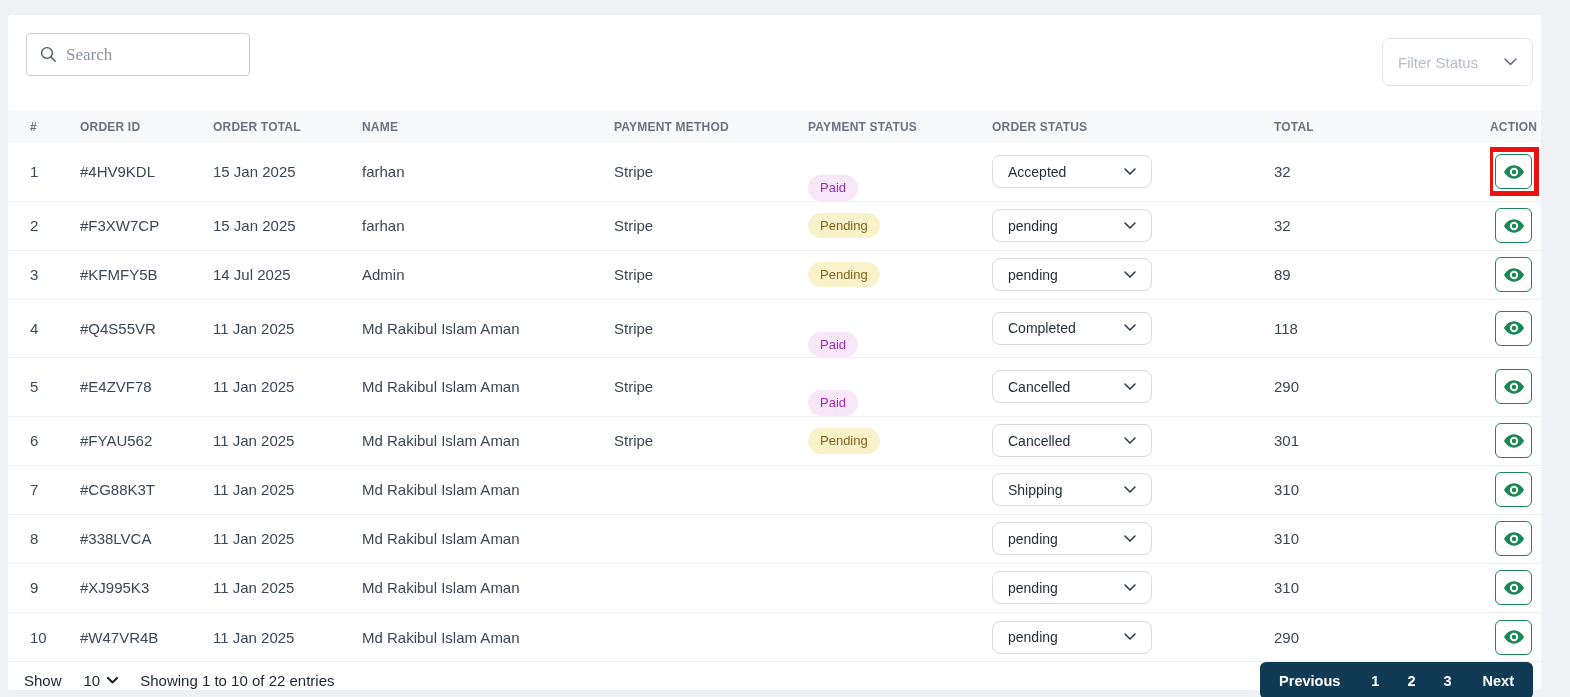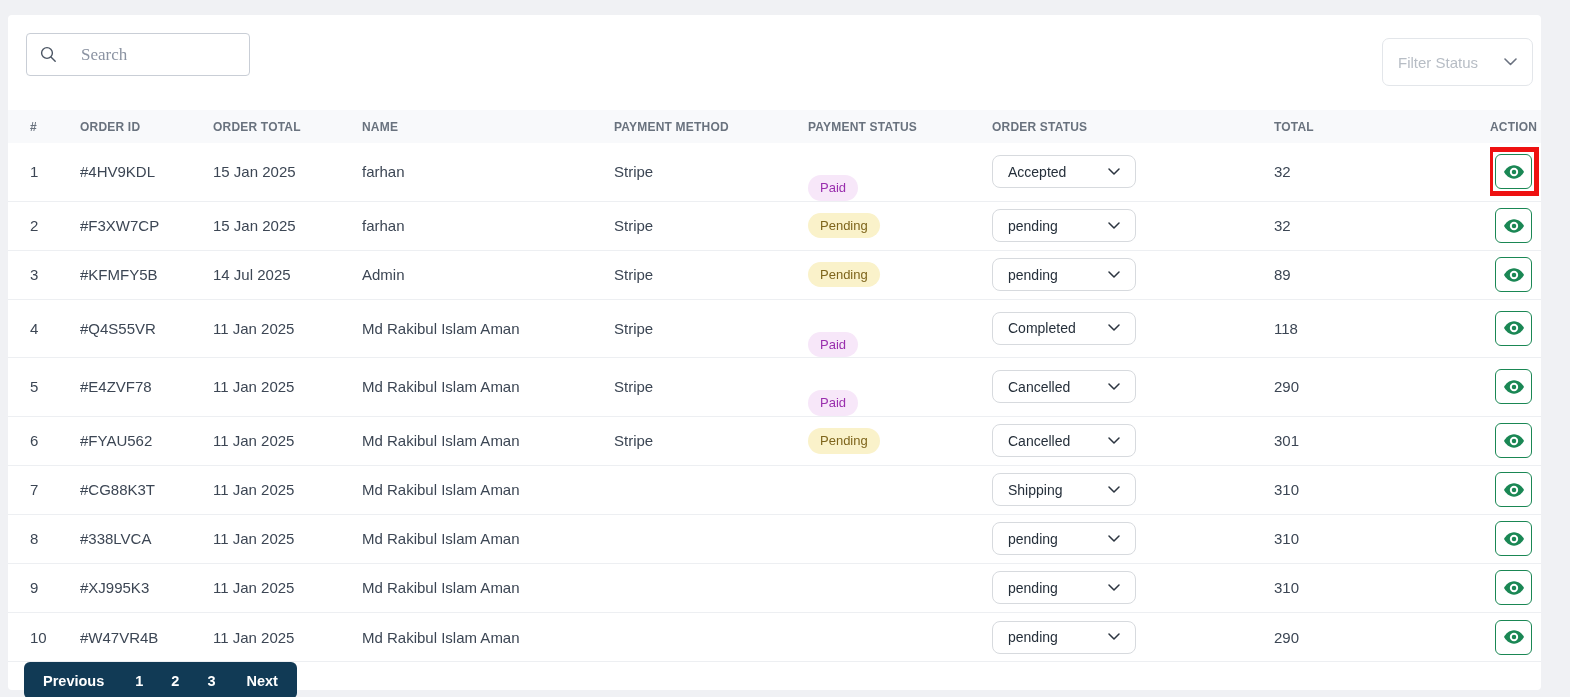--- a/index.html
+++ b/index.html
@@ -17,21 +17,21 @@
     display:flex; flex-direction:column;
   }
   
   .toolbar {
     display:flex; justify-content:space-between; align-items:flex-start;
     padding:18px 8px 0 18px;
   }
   .search-box {
     width:224px; height:43px;
     border:1px solid #c9ced6; border-radius:4px;
-    display:flex; align-items:center; gap:24px; padding:0 13px;
+    display:flex; align-items:center; gap:9px; padding:0 13px;
     background:#fff;
   }
   .search-box input {
     border:none; outline:none; width:100%;
     font-family:"Liberation Serif", serif;
     font-size:17px; color:#3c4654; background:transparent;
   }
   .search-box input::placeholder { color:#8b93a2; }
   .filter-btn {
     height:48px; margin-top:5px;
@@ -60,21 +60,21 @@
   tbody tr:first-child td { border-top:none; }
   
   .badge {
     display:inline-block; padding:5px 12px; border-radius:13px;
     font-size:13px; line-height:1.2;
   }
   .badge.paid { background:#f7e7f9; color:#9a2fae;margin-top:32px; }
   .badge.pending { background:#faf2ca; color:#7e651c; }
   
   .status-select {
-    width:144px; height:33px;
+    width:160px; height:33px;
     border:1px solid #d7dade; border-radius:8px; background:#fff;
     display:flex; align-items:center; justify-content:space-between;
     padding:0 15px; font-size:14px; color:#252f3a; cursor:pointer;
   }
   
   .action-wrap { display:inline-flex; }
   .eye-btn {
     width:37px; height:35px; background:#fff;
     border:1px solid #1a8754; border-radius:6px;
     display:flex; align-items:center; justify-content:center; cursor:pointer;
@@ -502,20 +502,32 @@
             </svg>
           </span>
         </button>
       </div>
     </td>
   </tr>
 </tbody>
   </table>
 
   <div class="footer">
+    <div class="footer-left">
+      <span>Show</span>
+      <button class="page-size">
+        <span>10</span>
+        <span style="display:flex">
+          <svg width="11" height="7" viewBox="0 0 11 7" fill="none">
+            <path d="M1 1l4.5 4.5L10 1" stroke="#1d2530" stroke-width="2.1" fill="none" stroke-linecap="round" stroke-linejoin="round"></path>
+          </svg>
+        </span>
+      </button>
+      <span>Showing 1 to 10 of 22 entries</span>
+    </div>
     <div class="pagination">
       <button class="pg-prev">Previous</button>
       <button class="pg-num">1</button>
       <button class="pg-num">2</button>
       <button class="pg-num">3</button>
       <button class="pg-next">Next</button>
     </div>
   </div>
 </div>
 

